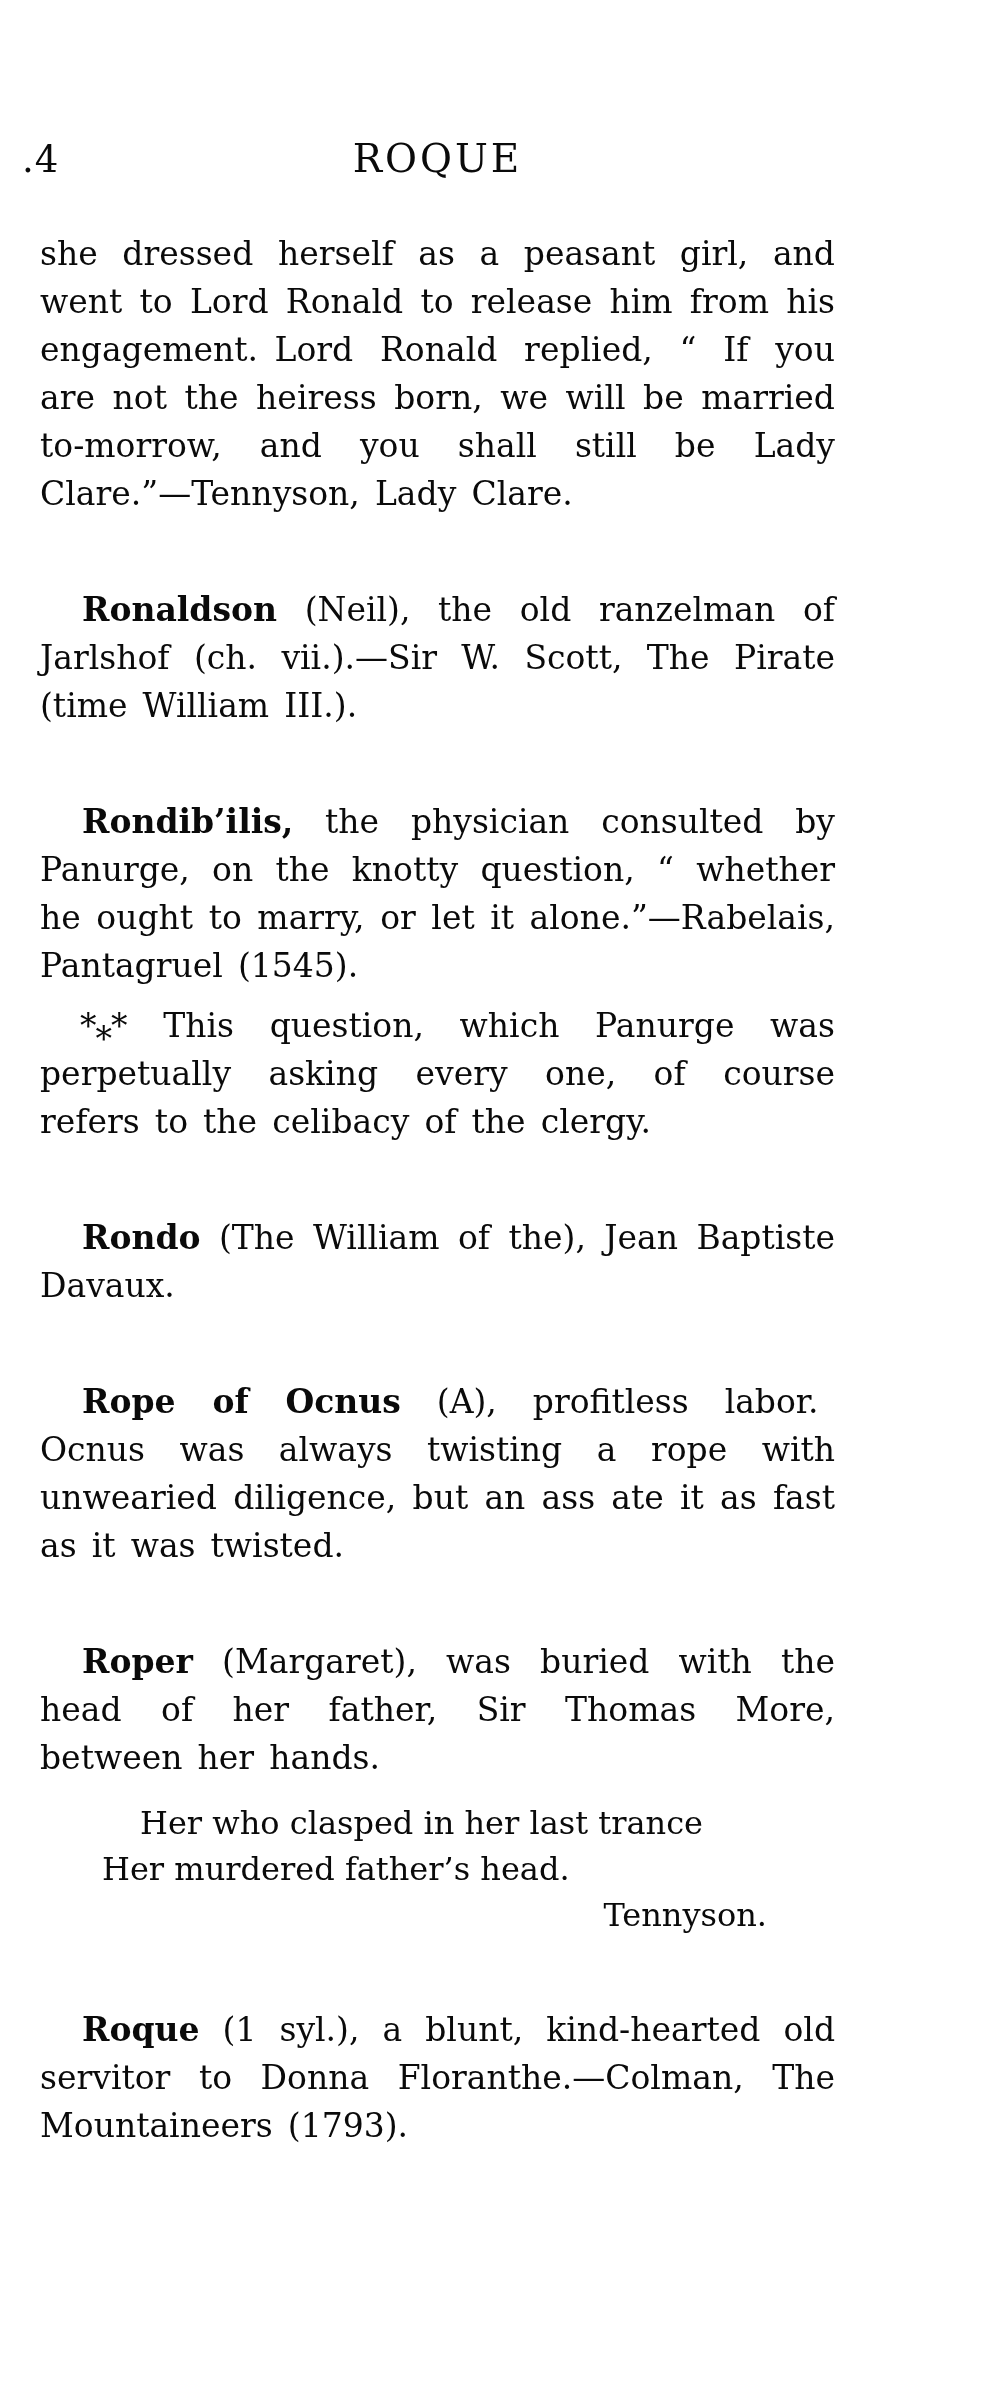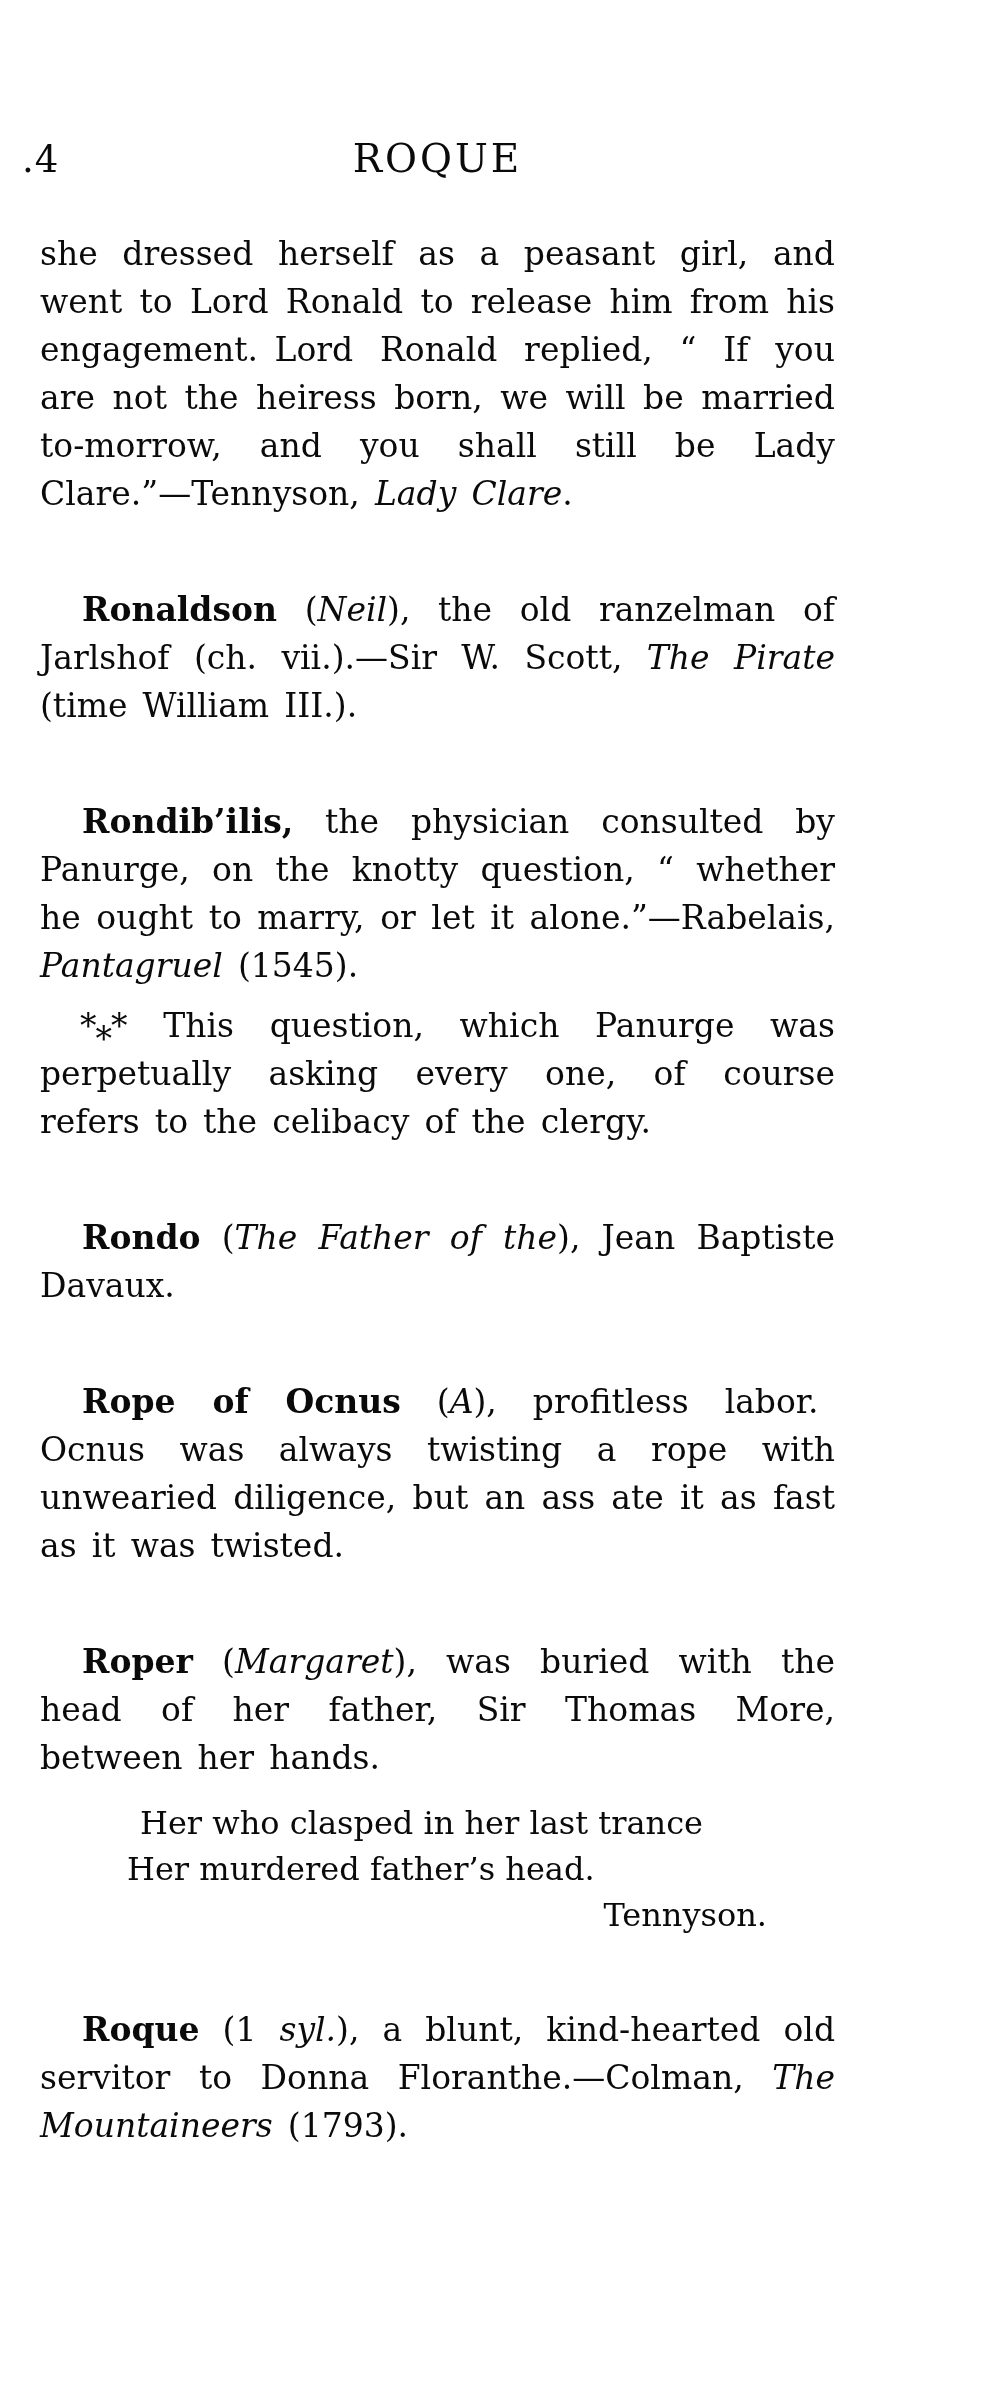--- a/index.html
+++ b/index.html
@@ -45,52 +45,52 @@
     margin: 0;
     font-size: 33px;
     line-height: 48px;
     text-align: justify;
     word-spacing: 0.14em;
   }
   .cont { text-indent: 0; margin-top: 42px; }
   .entry { text-indent: 42px; margin-top: 68px; }
   .note  { text-indent: 40px; margin-top: 12px; }
   .seg-b { font-weight: bold; }
-  .seg-i { font-style: italic; }
+  .seg-i { }
   .ast-lo { position: relative; top: 0.38em; margin: 0 -1px; }
   
   .verse {
     margin-top: 18px;
     font-size: 32px;
     line-height: 46px;
   }
   .vline { white-space: pre; }
   .v1 { margin-left: 100px; }
-  .v2 { margin-left: 87px; }
+  .v2 { margin-left: 62px; }
   .v3 { text-align: right; padding-right: 68px; }
 </style>
 </head>
 <body>
 
 <div class="page">
   <div class="content">
 
     <div class="header">
       <span class="pageno">.4</span>
       <div class="running-title">ROQUE</div>
     </div>
 
     <p class="para cont"><span>she dressed herself as a peasant girl, and went to Lord Ronald to release him from his engagement. Lord Ronald replied, “ If you are not the heiress born, we will be married to-morrow, and you shall still be Lady Clare.”—Tennyson, </span><span class="seg-i">Lady Clare</span><span>.</span></p>
 
     <p class="para entry"><span class="seg-b">Ronaldson</span><span> (</span><span class="seg-i">Neil</span><span>), the old ranzelman of Jarlshof (ch. vii.).—Sir W. Scott, </span><span class="seg-i">The Pirate</span><span> (time William III.).</span></p>
 
     <p class="para entry"><span class="seg-b">Rondib’ilis,</span><span> the physician consulted by Panurge, on the knotty question, “ whether he ought to marry, or let it alone.”—Rabelais, </span><span class="seg-i">Pantagruel</span><span> (1545).</span></p>
     <p class="para note"><span>*</span><span class="ast-lo">*</span><span>* </span><span>This question, which Panurge was perpetually asking every one, of course refers to the celibacy of the clergy.</span></p>
 
-    <p class="para entry"><span class="seg-b">Rondo</span><span> (</span><span class="seg-i">The Father of the</span><span>), Jean Baptiste Davaux.</span></p>
+    <p class="para entry"><span class="seg-b">Rondo</span><span> (</span><span class="seg-i">The William of the</span><span>), Jean Baptiste Davaux.</span></p>
 
     <p class="para entry"><span class="seg-b">Rope of Ocnus</span><span> (</span><span class="seg-i">A</span><span>), profitless labor. Ocnus was always twisting a rope with unwearied diligence, but an ass ate it as fast as it was twisted.</span></p>
 
     <p class="para entry"><span class="seg-b">Roper</span><span> (</span><span class="seg-i">Margaret</span><span>), was buried with the head of her father, Sir Thomas More, between her hands.</span></p>
 
     <div class="verse">
       <div class="vline v1">Her who clasped in her last trance</div>
       <div class="vline v2">Her murdered father’s head.</div>
       <div class="vline v3">Tennyson.</div>
     </div>

